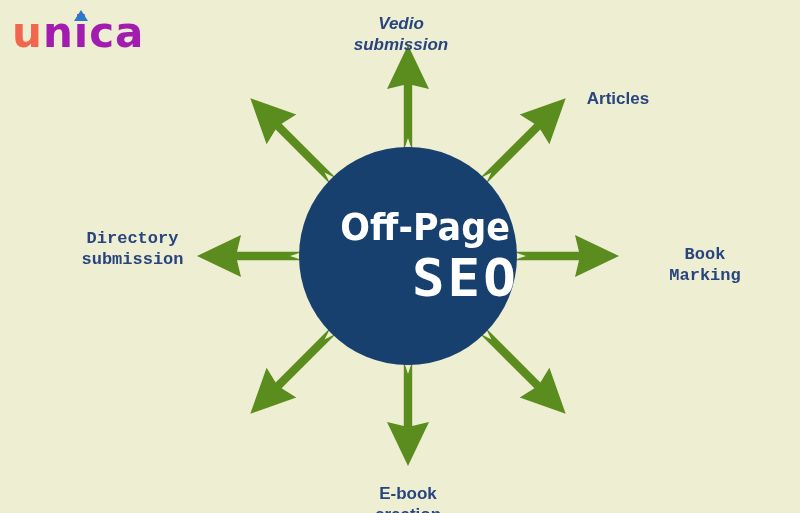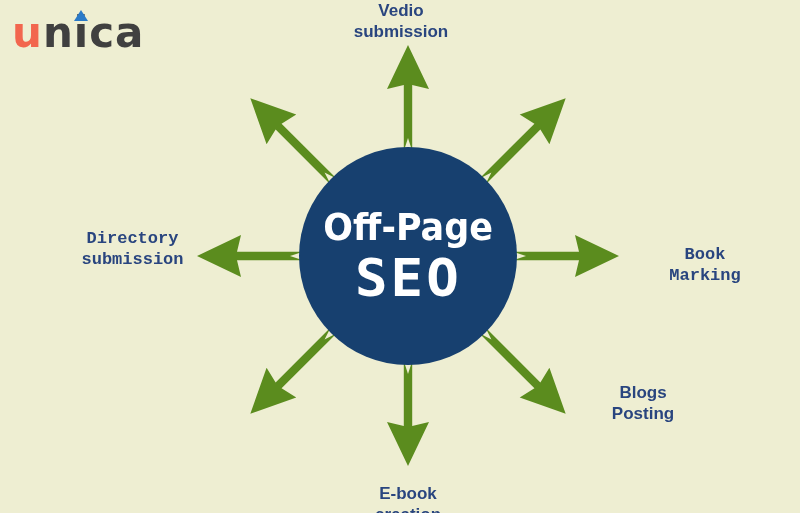--- a/index.html
+++ b/index.html
@@ -33,21 +33,21 @@
   #logo .logo-text {
     font-family: "DejaVu Sans", sans-serif;
     font-size: 42px;
     font-weight: bold;
     letter-spacing: 1px;
     position: absolute;
     left: 4px;
     top: 4px;
   }
   #logo .logo-u { color: #f2664e; }
-  #logo .logo-rest { color: #404040; }
+  #logo .logo-rest { color: #a21caf; }
   #logo .logo-caret {
     position: absolute;
     left: 66px;
     top: 2px;
     width: 0;
     height: 0;
     border-left: 7px solid transparent;
     border-right: 7px solid transparent;
     border-bottom: 11px solid #2a7ac8;
   }
@@ -63,21 +63,21 @@
   #hub {
     position: absolute;
     left: 299px;
     top: 147px;
     width: 218px;
     height: 218px;
     border-radius: 50%;
     background: #17406f;
     display: flex;
     flex-direction: column;
-    align-items: center;
+    align-items: flex-end;
     justify-content: center;
   }
   #hub .hub-line1 {
     color: #ffffff;
     font-family: "DejaVu Sans", sans-serif;
     font-size: 38px;
     font-weight: bold;
     letter-spacing: 0px;
     line-height: 1;
     margin-bottom: 6px;
@@ -127,24 +127,23 @@
         <polygon points="290.00,256.00 303.00,260.20 237.00,260.20 241.00,277.00 197.00,256.00 241.00,235.00 237.00,251.80 303.00,251.80" fill="#5b8c1e"></polygon>
         <polygon points="324.56,172.56 330.78,184.72 275.63,129.57 266.58,144.28 250.32,98.32 296.28,114.58 281.57,123.63 336.72,178.78" fill="#5b8c1e"></polygon>
       </g>
   </svg>
 
   <div id="hub">
     <div class="hub-line1">Off-Page</div>
     <div class="hub-line2">SEO</div>
   </div>
 
-  <div class="spoke-label" style="left:301px; top:0; width:200px;">Vedio
+  <div class="spoke-label" style="left:301px; top:13px; width:200px;font-style:italic;">Vedio
 submission</div>
+  <div class="spoke-label" style="left:543px; top:88px; width:150px;">Articles</div>
   <div class="spoke-label" style="left:630px; top:244px; width:150px;font-family:Liberation Mono, monospace;">Book
 Marking</div>
-  <div class="spoke-label" style="left:568px; top:382px; width:150px;">Blogs
-Posting</div>
   <div class="spoke-label" style="left:308px; top:483px; width:200px;">E-book
 creation</div>
   <div class="spoke-label" style="left:50px;  top:228px; width:165px;font-family:Liberation Mono, monospace;">Directory
 submission</div>
 
 </div>
 
 </body></html>

